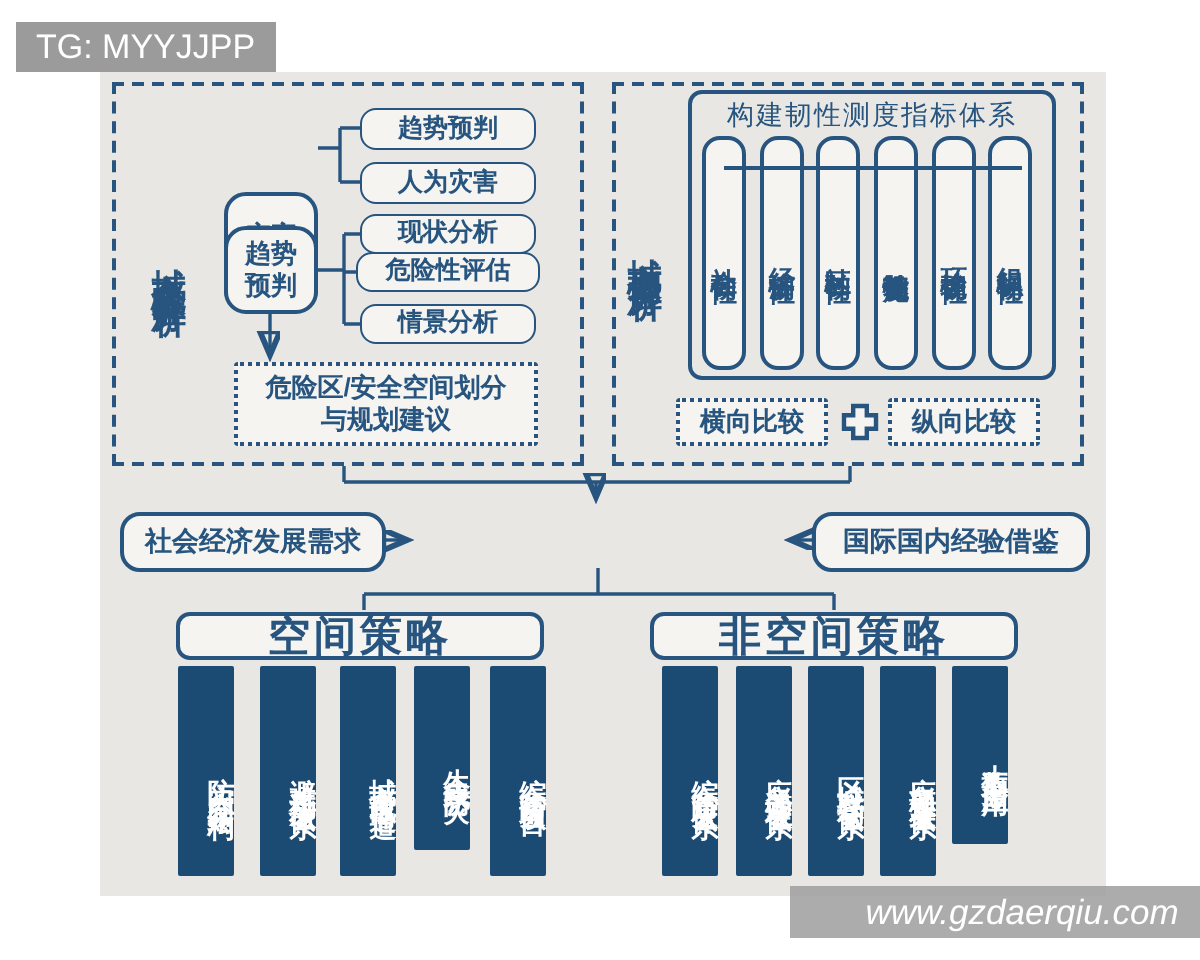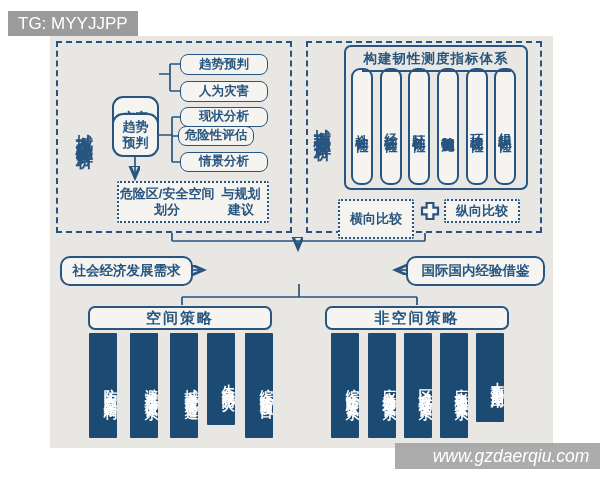--- a/index.html
+++ b/index.html
@@ -41,40 +41,40 @@
     letter-spacing:2px;line-height:1;
   }
   .dark{
     background:var(--navyfill);color:#ffffff;font-weight:bold;font-size:13.5px;
     writing-mode:vertical-rl;text-orientation:upright;
     display:flex;align-items:flex-start;justify-content:center;
     letter-spacing:3.5px;padding-top:5px;border-radius:1px;line-height:1;
   }
   .hdr{
     border:2px solid var(--navy);background:var(--boxbg);color:var(--navy);
-    font-weight:bold;font-size:15px;border-radius:7px;
+    font-weight:bold;font-size:21px;border-radius:7px;
     display:flex;align-items:center;justify-content:center;letter-spacing:2px;text-align:right;
   }
   .bigrect{border:2px solid var(--navy);border-radius:7px;background:transparent;}
   .idxtitle{
     position:absolute;left:344px;top:49px;width:184px;text-align:center;z-index:4;
   }
   .idxtitle span{
-    display:inline-block;color:var(--navy);font-weight:bold;font-size:13.5px;
-    border-bottom:2px solid var(--navy);padding:0 2px 2px 2px;letter-spacing:1px;
+    display:inline-block;color:var(--navy);font-weight:normal;font-size:13.5px;
+    border-bottom:2px solid var(--navy);padding:0 2px 16px 2px;letter-spacing:1px;
   }
   .badge{
     background:#9b9b9b;color:#ffffff;font-size:17px;
     display:flex;align-items:center;padding:0 10px;z-index:5;
   }
   .watermark{
     background:rgba(160,160,160,0.88);color:#ffffff;font-size:17.5px;
     display:flex;align-items:center;justify-content:center;z-index:5;
   }
-  .outcome{flex-direction:row;}
+  .outcome{flex-direction:column;}
 </style>
 </head>
 <body>
 
 <div class="stage">
 
   <div class="figbg"></div>
 
   <svg class="lines" viewBox="0 0 600 480">
     <defs>
@@ -106,21 +106,21 @@
   </div>
 
   <div class="abs bx sm" style="left:180px;top:54px;width:88px;height:21px;">趋势预判</div>
   <div class="abs bx sm" style="left:180px;top:81px;width:88px;height:21px;">人为灾害</div>
 
   <div class="abs bx" style="left:112px;top:113px;width:47px;height:44px;border-radius:11px;">
     <span class="wrap2">趋势预判</span>
   </div>
 
   <div class="abs bx sm" style="left:180px;top:107px;width:88px;height:20px;">现状分析</div>
-  <div class="abs bx sm" style="left:178px;top:126px;width:76px;height:20px;">危险性评估</div>
+  <div class="abs bx sm" style="left:178px;top:126px;width:92px;height:20px;">危险性评估</div>
   <div class="abs bx sm" style="left:180px;top:152px;width:88px;height:20px;">情景分析</div>
 
   <div class="abs bx dotted outcome" style="left:117px;top:181px;width:152px;height:42px;">
     <div>危险区/安全空间划分</div>
     <div>与规划建议</div>
   </div>
 
   <div class="abs panel" style="left:306px;top:41px;width:236px;height:192px;"></div>
 
   <div class="abs sidelabel" style="left:308px;top:68px;width:26px;height:112px;">城市韧性分析</div>
@@ -130,21 +130,21 @@
     <span>构建韧性测度指标体系</span>
   </div>
 
   <div class="abs pill" style="left:351px;top:68px;width:22px;height:117px;">社会韧性</div>
   <div class="abs pill" style="left:380px;top:68px;width:22px;height:117px;">经济韧性</div>
   <div class="abs pill" style="left:408px;top:68px;width:22px;height:117px;">社区韧性</div>
   <div class="abs pill" style="left:437px;top:68px;width:22px;height:117px;letter-spacing:0;">基础设施韧性</div>
   <div class="abs pill" style="left:466px;top:68px;width:22px;height:117px;">环境韧性</div>
   <div class="abs pill" style="left:494px;top:68px;width:22px;height:117px;">组织韧性</div>
 
-  <div class="abs bx dotted" style="left:338px;top:199px;width:76px;height:40px;">横向比较</div>
+  <div class="abs bx dotted" style="left:338px;top:199px;width:76px;height:24px;">横向比较</div>
 
   <div class="abs" style="left:420px;top:201px;width:20px;height:20px;">
     <svg width="20" height="20" viewBox="0 0 20 20">
       <path d="M6.6,2 h6.8 v4.6 h4.6 v6.8 h-4.6 v4.6 h-6.8 v-4.6 h-4.6 v-6.8 h4.6 z" fill="#f5f4f1" stroke="#27557f" stroke-width="2.2"></path>
     </svg>
   </div>
 
   <div class="abs bx dotted" style="left:444px;top:199px;width:76px;height:24px;">纵向比较</div>
 
   <div class="abs bx" style="left:60px;top:256px;width:133px;height:30px;border-radius:10px;font-size:13.5px;">社会经济发展需求</div>

